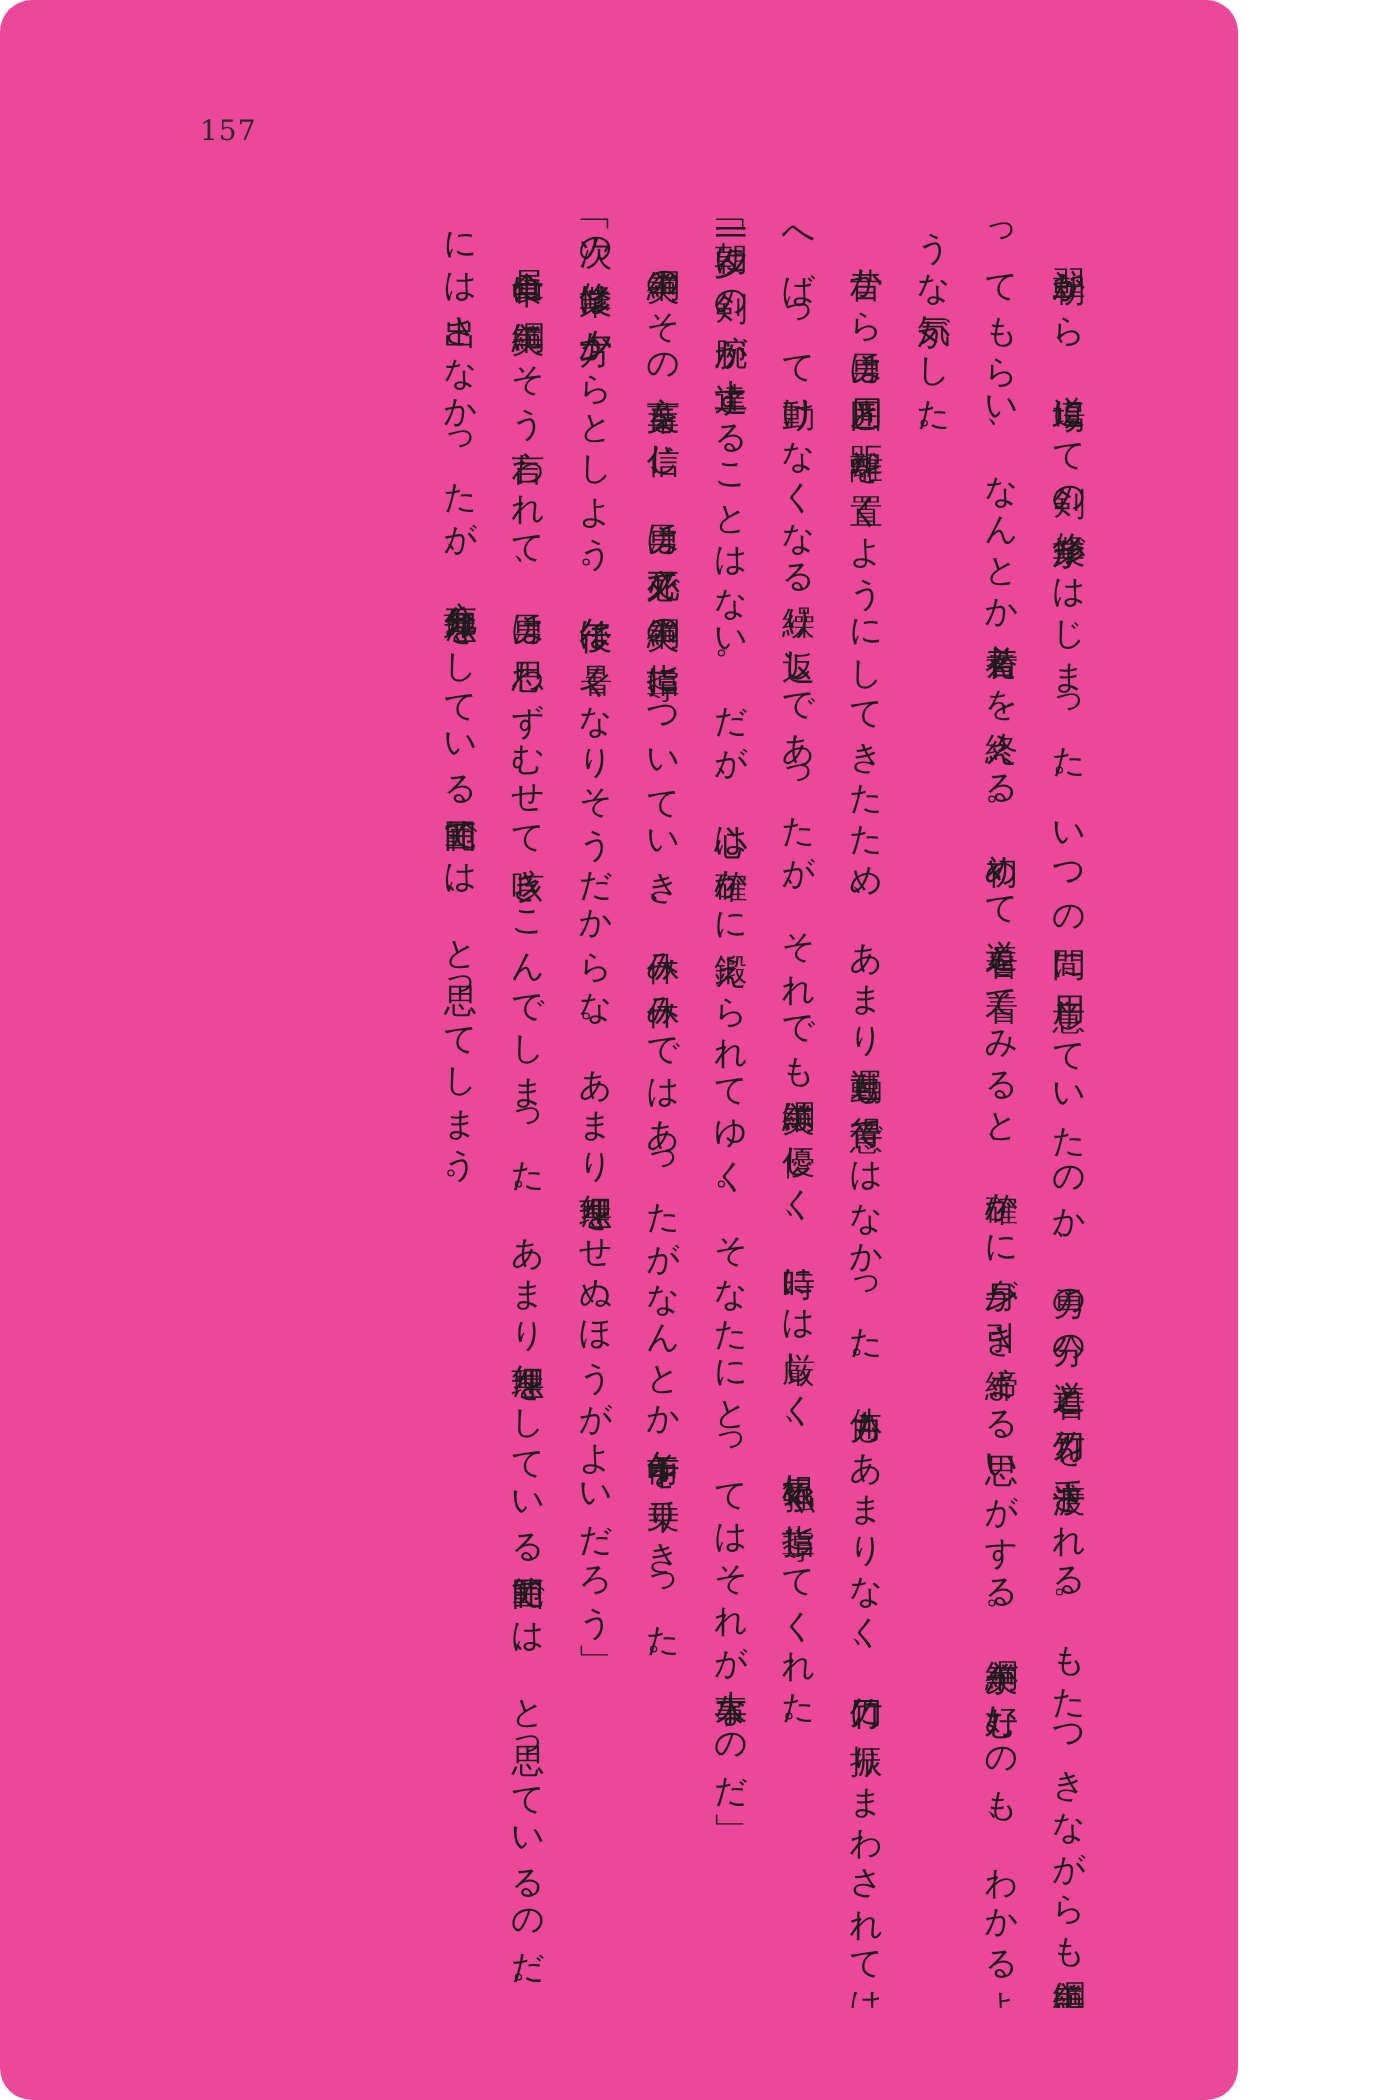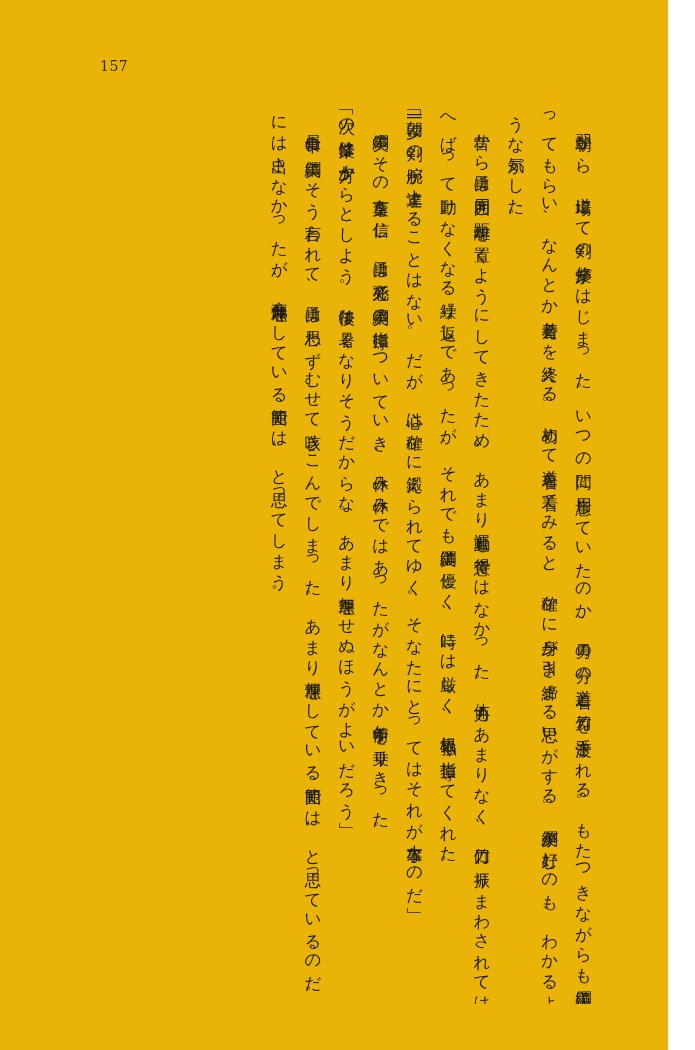--- a/index.html
+++ b/index.html
@@ -10,24 +10,25 @@
   body {
     width: 695px;
     height: 1050px;
     overflow: hidden;
     font-family: "DejaVu Serif", "Liberation Serif", serif;
     color: #1a1a1a;
   }
 
   .page {
     position: relative;
-    width: 668px;
+    width: 619px;
     height: 1050px;
-    background: #eab308;
+    background: #ec4899;
     box-sizing: border-box;
+    border-radius: 16px;
   }
 
   .page-number {
     position: absolute;
     top: 58px;
     left: 100px;
     font-size: 14px;
     letter-spacing: 0.5px;
     color: #2b2b2b;
     font-family: "DejaVu Serif", "Liberation Serif", serif;

